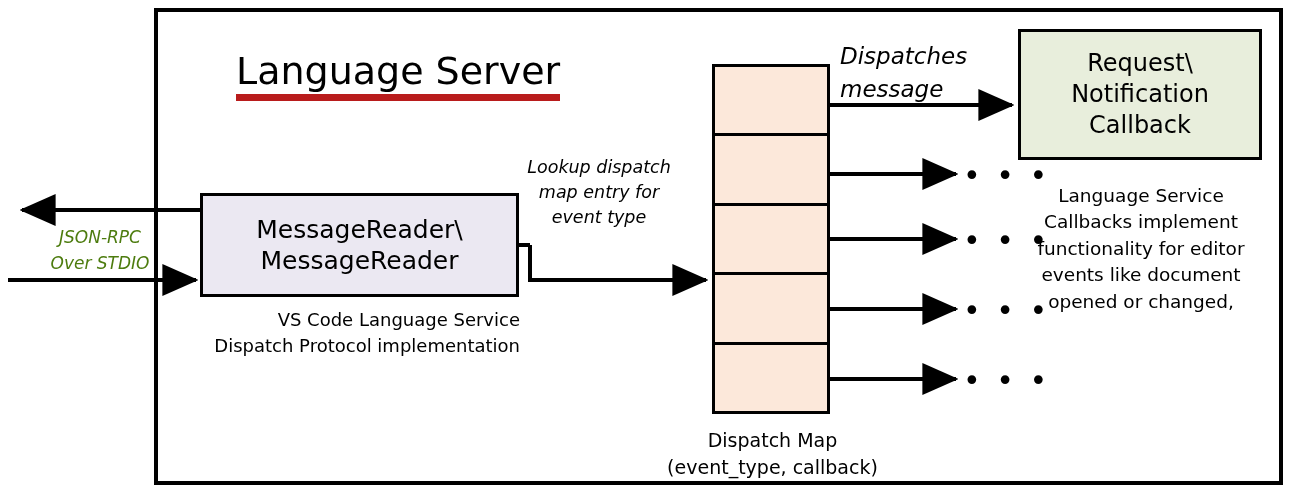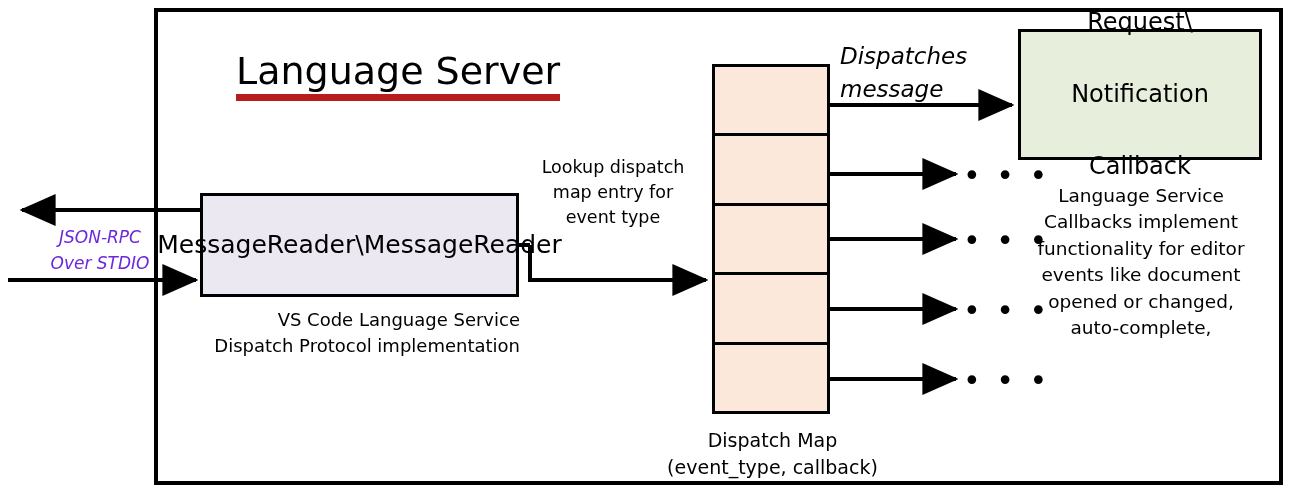--- a/index.html
+++ b/index.html
@@ -51,20 +51,21 @@
   
   #message-rw-box {
     left: 200px;
     top: 193px;
     width: 319px;
     height: 104px;
     background: #ebe8f2;
     border: 3px solid #000000;
     box-sizing: border-box;
     display: flex;
+    flex-direction: column;
     align-items: center;
     justify-content: center;
     font-size: 25px;
     line-height: 1.25;
     color: #000;
     text-align: center;
   }
   #message-rw-caption {
     left: 200px;
     top: 307px;
@@ -77,30 +78,31 @@
 
   
   #jsonrpc-label {
     left: 30px;
     top: 225px;
     width: 140px;
     text-align: center;
     font-size: 17px;
     font-style: italic;
     line-height: 1.5;
-    color: #6d28d9;
+    color: #4d7c0f;
   }
 
   
   #lookup-label {
-    left: 518px;
+    left: 504px;
     top: 155px;
     width: 190px;
     text-align: center;
     font-size: 17.5px;
+    font-style: italic;
     line-height: 1.42;
     color: #000;
   }
 
   
   #dispatch-msg-label {
     left: 840px;
     top: 40px;
     width: 160px;
     text-align: left;
@@ -151,21 +153,20 @@
     border: 3px solid #000000;
     box-sizing: border-box;
     display: flex;
     flex-direction: column;
     align-items: center;
     justify-content: center;
     font-size: 24px;
     line-height: 1.3;
     color: #000;
     text-align: center;
-    gap: 41px;
   }
   #callback-desc {
     left: 1010px;
     top: 183px;
     width: 262px;
     text-align: center;
     font-size: 18.5px;
     line-height: 1.43;
     color: #000;
   }
@@ -288,16 +289,15 @@
     <span>Notification</span>
     <span>Callback</span>
   </div>
 
   <div class="abs" id="callback-desc">
     <div>Language Service</div>
     <div>Callbacks implement</div>
     <div>functionality for editor</div>
     <div>events like document</div>
     <div>opened or changed,</div>
-    <div>auto-complete,</div>
   </div>
 
 </div>
 
 </body></html>

